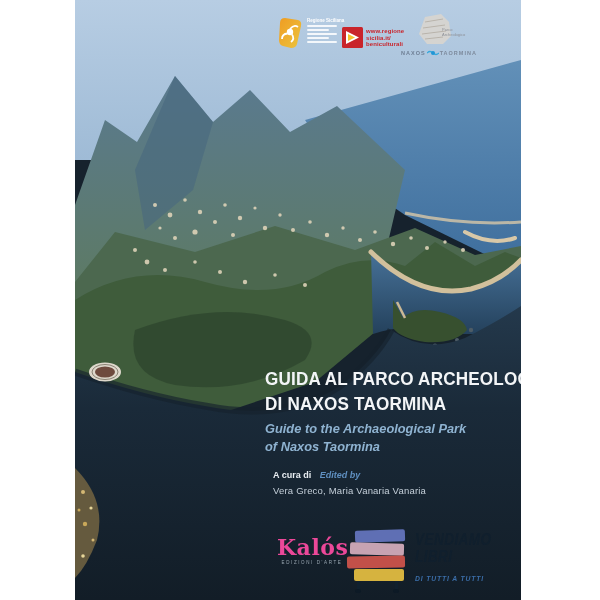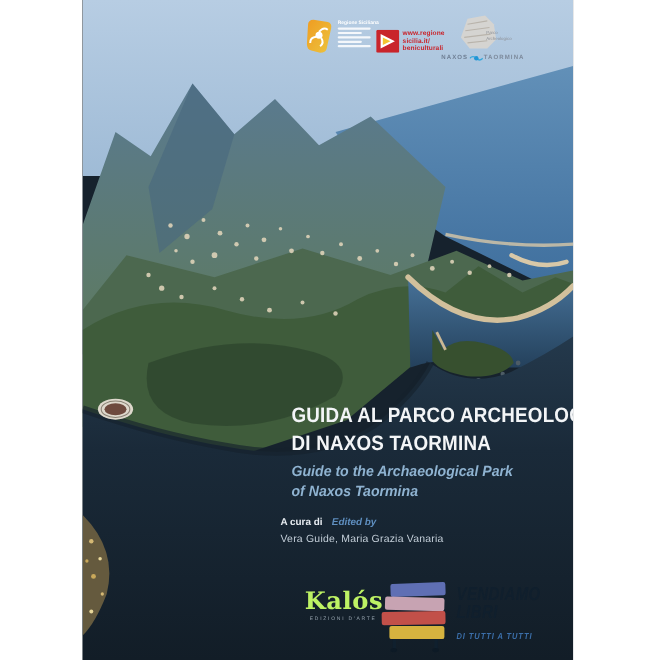--- a/index.html
+++ b/index.html
@@ -33,29 +33,29 @@
 
   
   .title-block{position:absolute;left:190px;top:366px;width:260px;}
   .title-line{display:block;font-size:19px;font-weight:bold;color:#f3f5f7;line-height:25px;
               letter-spacing:.2px;transform:scaleX(.9);transform-origin:left;white-space:nowrap;}
   .subtitle-line{display:block;font-size:13.5px;font-style:italic;font-weight:bold;color:#8fb3d1;
                  line-height:17px;transform:scaleX(.95);transform-origin:left;white-space:nowrap;margin-top:1px;}
   .subtitle-gap{margin-top:4px;}
 
   
-  .credits{position:absolute;left:180px;top:464px;}
+  .credits{position:absolute;left:198px;top:464px;}
   .credit-it{font-size:9px;font-weight:bold;color:#e8edf2;}
   .credit-en{font-size:9px;font-style:italic;font-weight:bold;color:#5f8fc0;margin-left:4px;}
   .credit-authors{display:block;font-size:9.5px;color:#c4cfd9;margin-top:3px;letter-spacing:.2px;}
 
   
   .publisher{position:absolute;left:202px;top:535px;text-align:center;width:70px;}
   .publisher-name{display:block;font-family:"DejaVu Serif","Liberation Serif",serif;font-weight:bold;
-                  font-size:22px;color:#bef264;line-height:24px;letter-spacing:.5px;}
+                  font-size:22px;color:#ec4899;line-height:24px;letter-spacing:.5px;}
   .publisher-tag{display:block;font-size:4.5px;letter-spacing:1.6px;color:#9aa7b2;margin-top:1px;}
 
   
   .watermark{position:absolute;left:272px;top:528px;display:flex;font-style:italic;}
   .book-cart{position:relative;width:62px;height:72px;}
   .book{position:absolute;height:12px;border-radius:2px;}
   .book-blue{left:8px;top:2px;width:50px;background:#5f6fb4;transform:rotate(-2deg);}
   .book-pink{left:3px;top:15px;width:54px;background:#c7a3b2;transform:rotate(1.5deg);}
   .book-red{left:0px;top:28px;width:58px;background:#c25049;transform:rotate(-1deg);}
   .book-yellow{left:7px;top:41px;width:50px;background:#d6b33f;}
@@ -238,21 +238,21 @@
     <div class="title-block">
       <span class="title-line">GUIDA AL PARCO ARCHEOLOGICO</span>
       <span class="title-line">DI NAXOS TAORMINA</span>
       <span class="subtitle-line subtitle-gap">Guide to the Archaeological Park</span>
       <span class="subtitle-line">of Naxos Taormina</span>
     </div>
 
     <div class="credits">
       <span class="credit-it">A cura di</span>
       <span class="credit-en">Edited by</span>
-      <span class="credit-authors">Vera Guide, Maria Grazia Vanaria</span>
+      <span class="credit-authors">Vera Greco, Maria Vanaria Vanaria</span>
     </div>
 
     <div class="publisher">
       <span class="publisher-name">Kalós</span>
       <span class="publisher-tag">EDIZIONI D'ARTE</span>
     </div>
 
     <div class="watermark">
       <div class="book-cart">
         <div class="book book-blue"></div>

